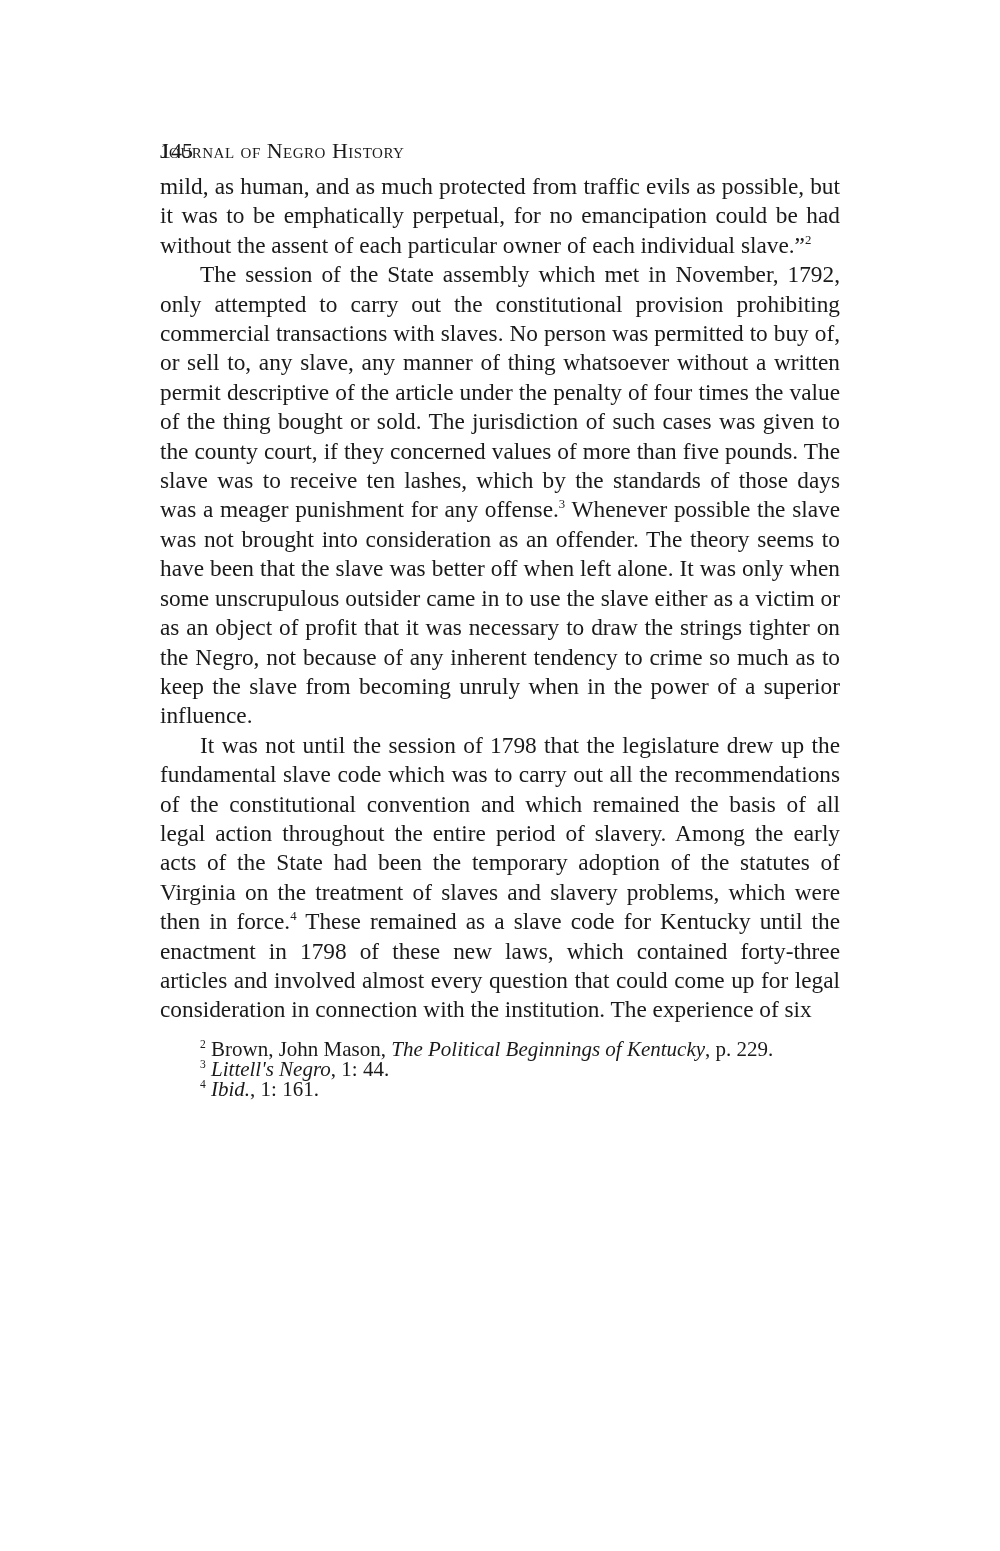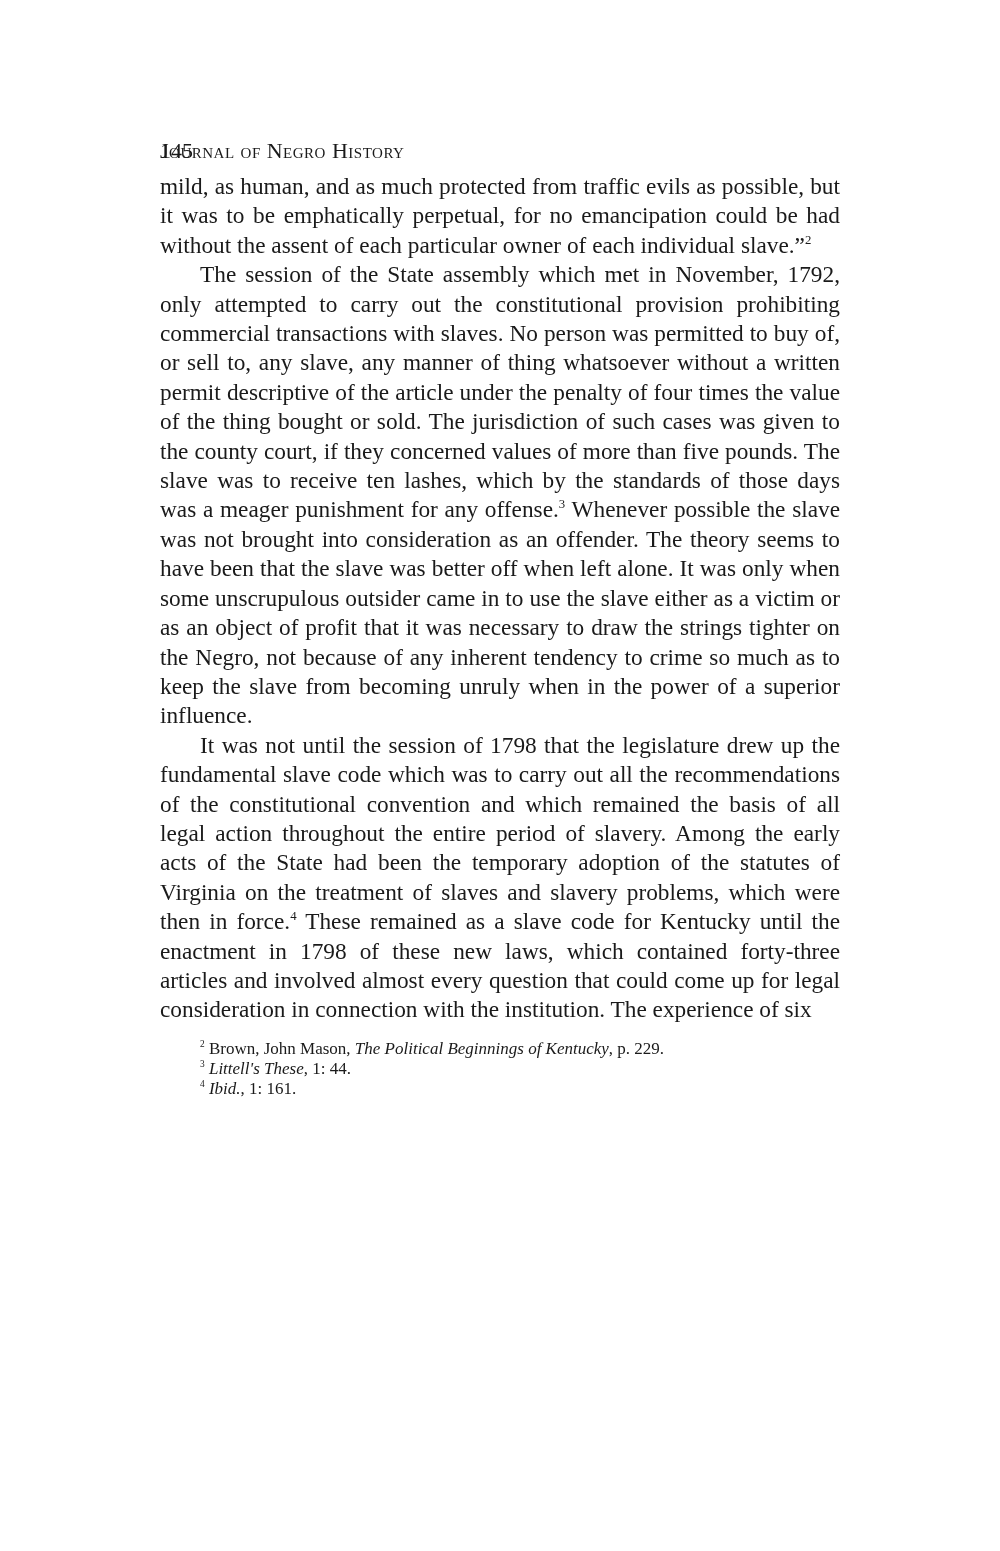--- a/index.html
+++ b/index.html
@@ -6,35 +6,35 @@
   body { width: 1000px; height: 1551px; position: relative; overflow: hidden;
          font-family: "Liberation Serif", "DejaVu Serif", serif; color: #1a1a1a; }
   .page { position: absolute; left: 160px; top: 128px; width: 680px; }
   .header { position: relative; height: 40px; font-size: 22px; }
   .pageno { position: absolute; left: 0; top: 10px; }
   .running { position: absolute; left: 0; right: 0; top: 10px; text-align: left; font-variant: small-caps; letter-spacing: 0.5px; }
   .body { margin-top: 4px; font-size: 23.3px; line-height: 29.4px; text-align: justify; }
   .body p { margin: 0; }
   .body p.indent { text-indent: 40px; }
   sup { font-size: 0.55em; vertical-align: 0.7em; line-height: 0; }
-  .notes { margin-top: 14px; font-size: 17px; line-height: 20px; padding-left: 40px; }
+  .notes { margin-top: 14px; font-size: 21px; line-height: 20px; padding-left: 40px; }
   .notes p { margin: 0; }
   .notes i { font-style: italic; }
 </style>
 </head>
 <body>
 
 <div class="page">
   <div class="header">
     <span class="pageno">145</span>
     <span class="running">Journal of Negro History</span>
   </div>
   <div class="body" id="body">
       <p>mild, as human, and as much protected from traffic evils as possible, but it was to be emphatically perpetual, for no emancipation could be had without the assent of each particular owner of each individual slave.”<sup>2</sup></p>
       <p class="indent">The session of the State assembly which met in November, 1792, only attempted to carry out the constitutional provision prohibiting commercial transactions with slaves. No person was permitted to buy of, or sell to, any slave, any manner of thing whatsoever without a written permit descriptive of the article under the penalty of four times the value of the thing bought or sold.  The jurisdiction of such cases was given to the county court, if they concerned values of more than five pounds.  The slave was to receive ten lashes, which by the standards of those days was a meager punishment for any offense.<sup>3</sup>  Whenever possible the slave was not brought into consideration as an offender.  The theory seems to have been that the slave was better off when left alone.  It was only when some unscrupulous outsider came in to use the slave either as a victim or as an object of profit that it was necessary to draw the strings tighter on the Negro, not because of any inherent tendency to crime so much as to keep the slave from becoming unruly when in the power of a superior influence.</p>
       <p class="indent">It was not until the session of 1798 that the legislature drew up the fundamental slave code which was to carry out all the recommendations of the constitutional convention and which remained the basis of all legal action throughout the entire period of slavery.  Among the early acts of the State had been the temporary adoption of the statutes of Virginia on the treatment of slaves and slavery problems, which were then in force.<sup>4</sup>  These remained as a slave code for Kentucky until the enactment in 1798 of these new laws, which contained forty-three articles and involved almost every question that could come up for legal consideration in connection with the institution.  The experience of six</p>
     </div>
   <div class="notes" id="notes">
       <p><sup>2</sup> Brown, John Mason, <i>The Political Beginnings of Kentucky</i>, p. 229.</p>
-      <p><sup>3</sup> <i>Littell's These</i>, 1: 44.</p>
+      <p><sup>3</sup> <i>Littell's Negro</i>, 1: 44.</p>
       <p><sup>4</sup> <i>Ibid.</i>, 1: 161.</p>
     </div>
 </div>
 
 </body></html>

